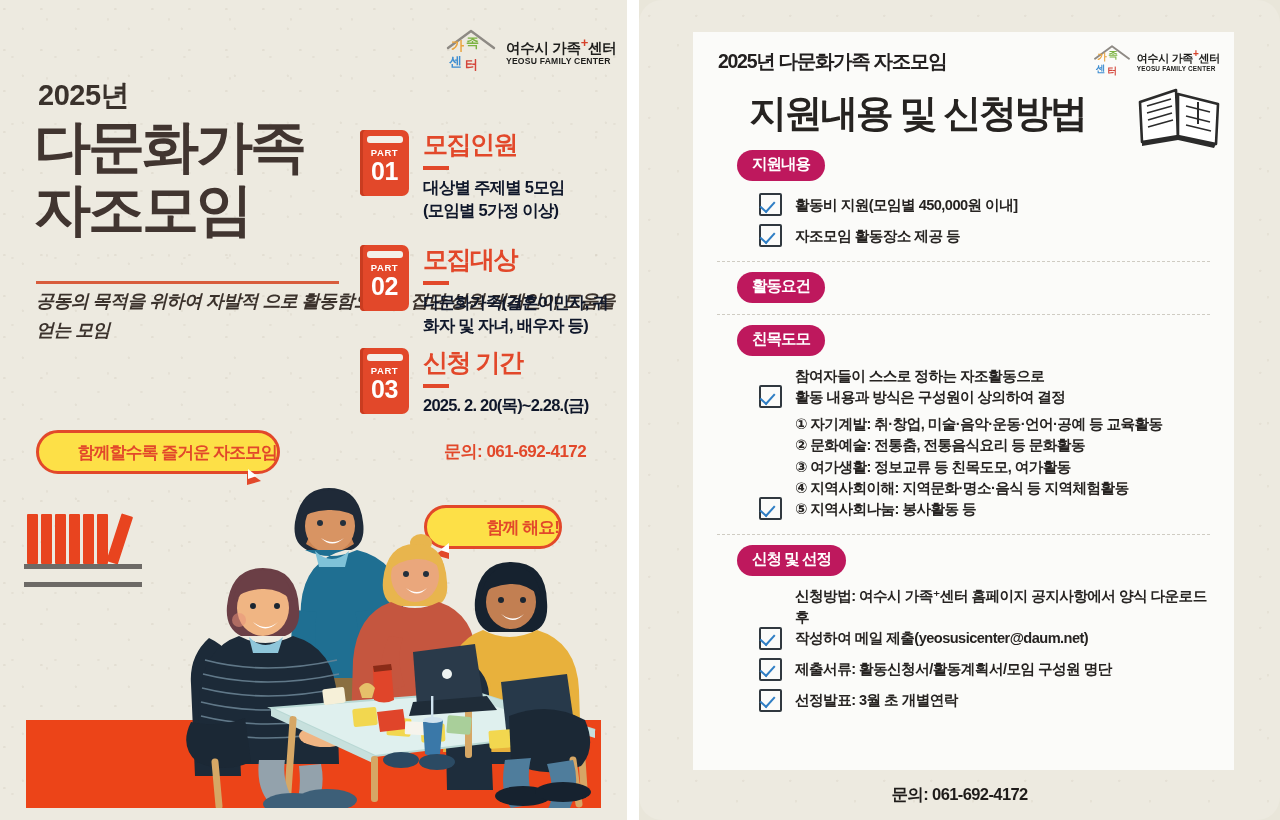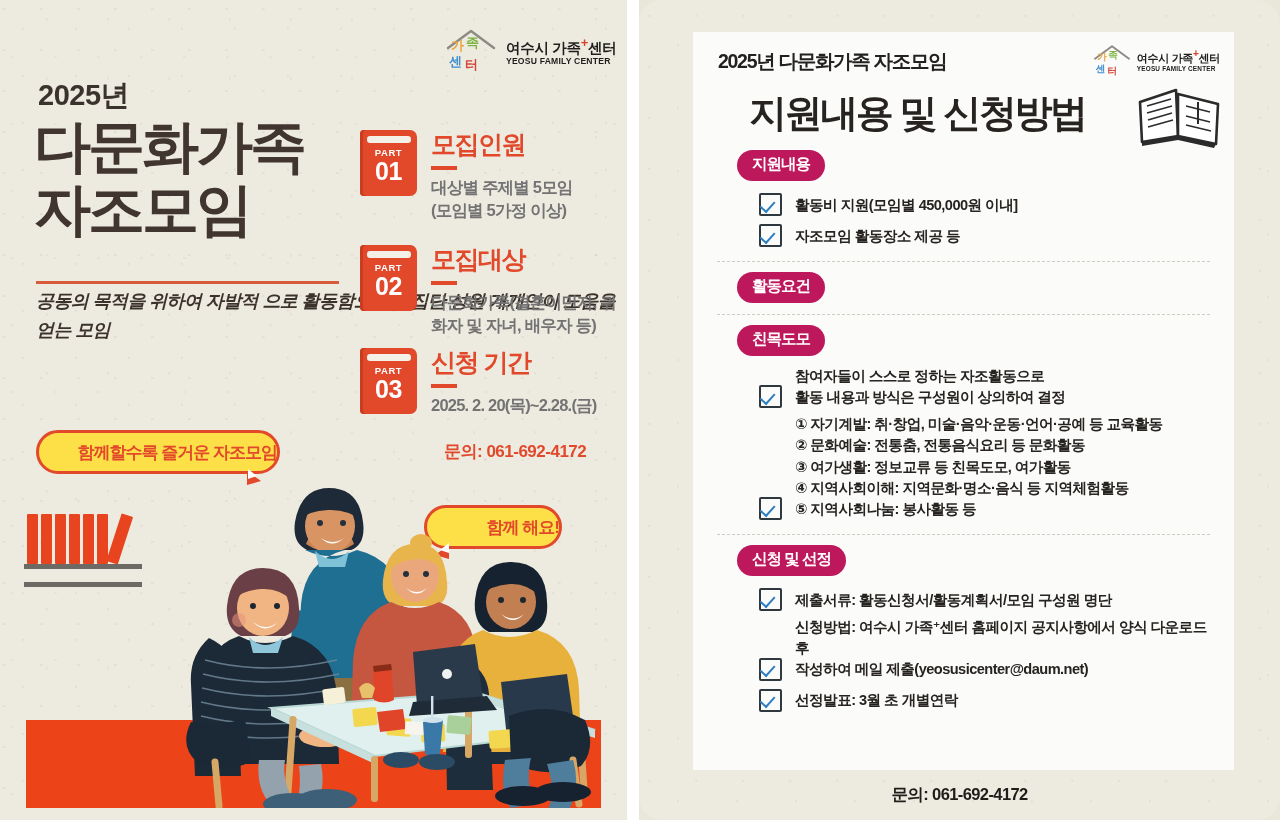--- a/index.html
+++ b/index.html
@@ -48,40 +48,40 @@
   .big-title div:last-child{margin-top:6px;}
 
   .rule{position:absolute;left:36px;top:281px;width:303px;height:3px;background:#d85c3c;}
 
   .lead{position:absolute;left:36px;top:287px;font-size:18px;line-height:1.62;
         color:#3b322c;font-weight:bold;letter-spacing:-.6px;font-style:italic;}
 
   
   .part{position:absolute;display:flex;gap:14px;}
   .part-badge{
-    position:relative;width:57px;height:66px;flex:0 0 auto;
+    position:relative;width:49px;height:66px;flex:0 0 auto;
     background:#e2482a;border-radius:4px 7px 7px 4px;
     box-shadow:inset 3px 0 0 #c93c20;
   }
   .part-badge:before{
     content:"";position:absolute;left:7px;top:6px;right:6px;height:7px;
     background:#f3f0e8;border-radius:3px;
   }
   .part-badge .pl{
     position:absolute;left:0;right:0;top:17px;text-align:center;
     font-size:9.5px;font-weight:bold;color:#fff;letter-spacing:.6px;
   }
   .part-badge .pn{
     position:absolute;left:0;right:0;top:27px;text-align:center;
     font-size:25px;font-weight:900;color:#fff;letter-spacing:-.5px;
   }
   .part-body{padding-top:1px;}
   .part-h{font-size:25px;font-weight:900;color:#e2482a;letter-spacing:-1.5px;line-height:1.1;}
   .part-dash{width:26px;height:4px;background:#e2482a;margin:7px 0 6px;}
-  .part-t{font-size:16.5px;line-height:1.45;color:#737373;font-weight:bold;letter-spacing:-.8px;white-space:pre-line;}
+  .part-t{font-size:16.5px;line-height:1.45;color:#0f172a;font-weight:bold;letter-spacing:-.8px;white-space:pre-line;}
 
   .contact-left{position:absolute;left:444px;top:440px;font-size:17px;font-weight:bold;
     color:#e2482a;letter-spacing:-.5px;}
 
   
   .bubble{
     position:absolute;border:3px solid #e2482a;background:#fde047;border-radius:28px;
     display:flex;align-items:center;justify-content:flex-end;
     font-weight:900;color:#e2482a;letter-spacing:-1px;
   }
@@ -474,29 +474,29 @@
           </li>
         </ul>
       </div>
       <div class="sep"></div>
 
       <div class="sec">
         <span class="chip">신청 및 선정</span>
         <ul class="items">
           <li class="item">
             <span class="chk"></span>
-            <span class="itxt">제출서류: 활동신청서/활동계획서/모임 구성원 명단</span>
-          </li>
-          <li class="item">
-            <span class="chk"></span>
             <span class="itxt">신청방법: 여수시 가족⁺센터 홈페이지 공지사항에서 양식 다운로드 후
           작성하여 메일 제출(yeosusicenter@daum.net)</span>
           </li>
           <li class="item">
             <span class="chk"></span>
+            <span class="itxt">제출서류: 활동신청서/활동계획서/모임 구성원 명단</span>
+          </li>
+          <li class="item">
+            <span class="chk"></span>
             <span class="itxt">선정발표: 3월 초 개별연락</span>
           </li>
         </ul>
       </div>
 
     </div>
 
     <div class="r-contact">문의: 061-692-4172</div>
   </div>
 

